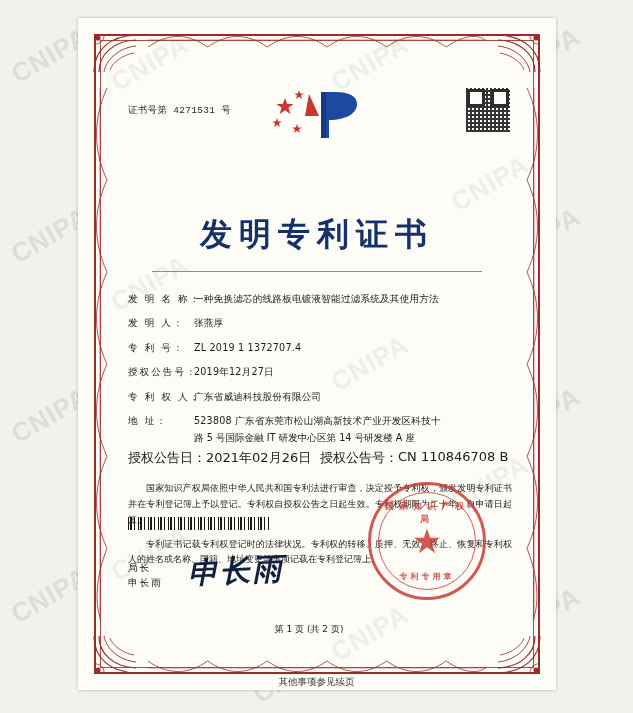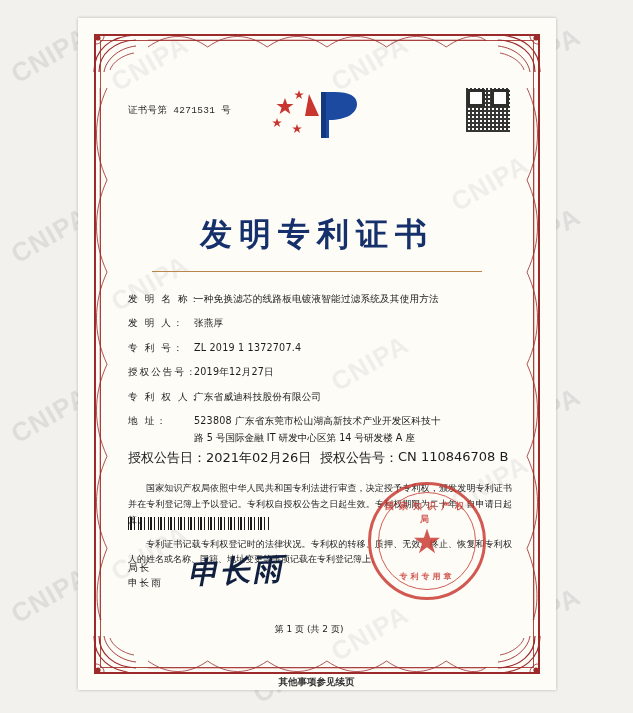--- a/index.html
+++ b/index.html
@@ -307,21 +307,20 @@
     color: #1c1c1c;
   }
   .footer-note {
     position: absolute;
     left: 0; right: 0;
     bottom: 24px;
     text-align: center;
     font-size: 9.5px;
     color: #333;
     z-index: 5;
-    font-weight: bold;
   }
 </style>
 </head>
 <body>
 
 <div class="watermarks" id="bg-watermarks">
     <div class="wm" style="left: 8px; top: 40px;">CNIPA</div>
     <div class="wm" style="left: 8px; top: 220px;">CNIPA</div>
     <div class="wm" style="left: 8px; top: 400px;">CNIPA</div>
     <div class="wm" style="left: 8px; top: 580px;">CNIPA</div>

